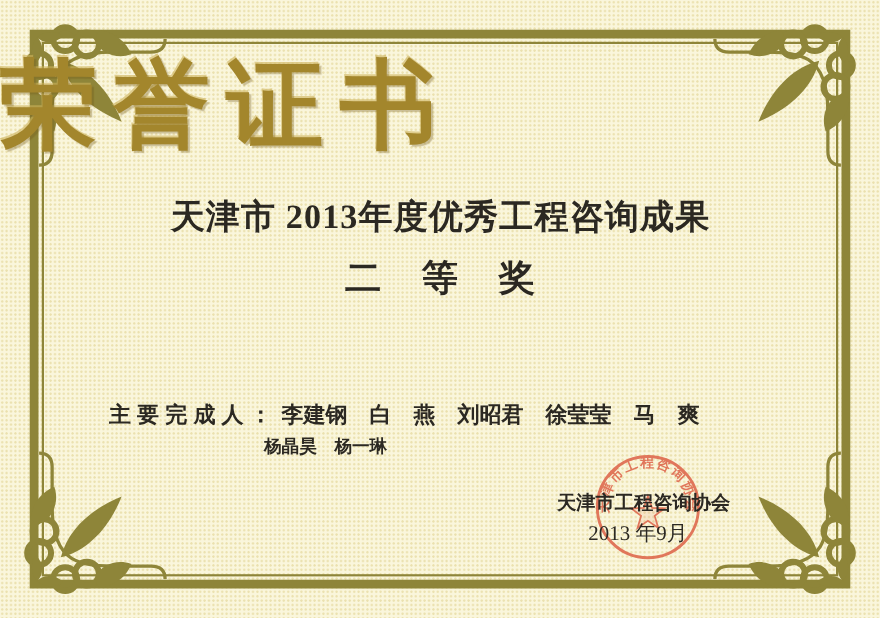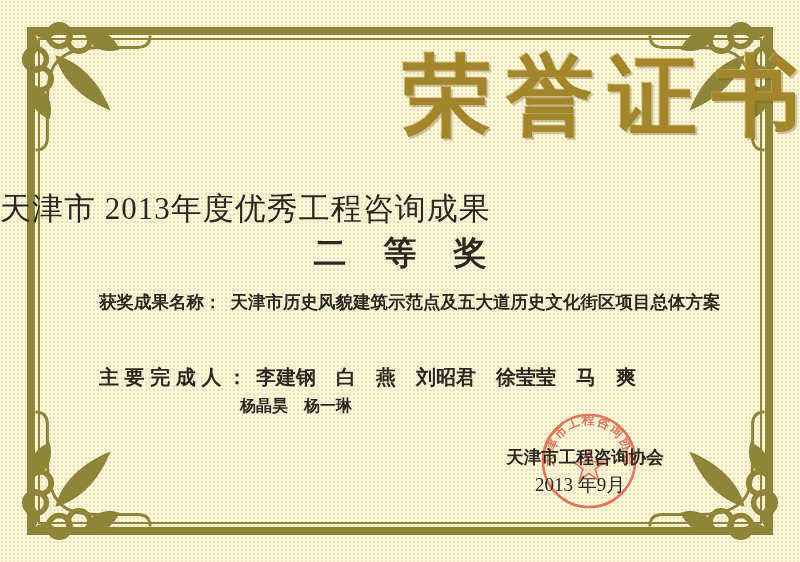--- a/index.html
+++ b/index.html
@@ -11,27 +11,27 @@
     font-family:"Liberation Serif", serif;
   }
   .band{position:absolute;top:27px;left:27px;right:27px;bottom:27px;border:8px solid #8e8539;}
   .thinline{position:absolute;top:38px;left:38px;right:38px;bottom:38px;border:2px solid #8e8539;}
   .corner{position:absolute;width:158px;height:158px;color:#8e8539;}
   .corner.tl{top:0;left:0;}
   .corner.tr{top:0;right:0;transform:rotate(90deg);}
   .corner.br{bottom:0;right:0;transform:rotate(180deg);}
   .corner.bl{bottom:0;left:0;transform:rotate(270deg);}
 
-  .title{position:absolute;top:40px;left:0;width:100%;margin:0;text-align:right;
+  .title{position:absolute;top:40px;left:0;width:100%;margin:0;text-align:left;
     font-size:88px;line-height:1.3;font-weight:bold;color:#a3862c;
     text-shadow:2px 2px 1px rgba(116,90,24,.35), -1px -1px 0 rgba(205,178,90,.6);}
   .title span{letter-spacing:.17em;margin-right:-.17em;}
 
-  .event{position:absolute;top:188px;left:0;width:100%;
-    font-size:31px;font-weight:normal;color:#2b2822;}
+  .event{position:absolute;top:176px;left:0;width:100%;text-align:center;
+    font-size:31px;font-weight:bold;color:#2b2822;}
   .event span{letter-spacing:1px;margin-right:-1px;}
 
   .award{position:absolute;top:231px;left:0;width:100%;text-align:center;
     font-size:33px;font-weight:bold;color:#2b2822;}
   .award span{letter-spacing:1.12em;margin-right:-1.12em;}
 
   .frow{position:absolute;left:99px;color:#2b2822;font-weight:bold;white-space:nowrap;}
   .f1{top:290px;font-size:17.5px;}
   .f2{top:328px;font-size:20px;}
   .f3{top:364px;font-size:20px;}
@@ -81,23 +81,20 @@
       <use href="#corn"></use>
     </svg>
   <svg class="corner bl" viewBox="0 0 160 160">
       <use href="#corn"></use>
     </svg>
 
   <h1 class="title"><span>荣誉证书</span></h1>
   <div class="event"><span>天津市 2013年度优秀工程咨询成果</span></div>
   <div class="award"><span>二等奖</span></div>
 
-  <div class="frow f1">
-    <span class="flabel">获奖成果名称：</span><span class="fvalue">天津市历史风貌建筑示范点及五大道历史文化街区项目总体方案</span>
-  </div>
   <div class="frow f3">
     <span class="flabel">主要完成人：</span><span class="fvalue">李建钢　白　燕　刘昭君　徐莹莹　马　爽</span>
   </div>
   <div class="f4">杨晶昊　杨一琳</div>
 
   <svg class="seal" viewBox="0 0 110 110">
     <circle cx="55" cy="55" r="46" fill="none" stroke="#dd6247" stroke-width="2.6"></circle>
     <path id="sealArc" d="M21,66 A36,36 0 1 1 89,66" fill="none"></path>
     <text font-size="12.5" fill="#dd6247" letter-spacing="1.5">
       <textPath href="#sealArc" startOffset="50%" text-anchor="middle">天津市工程咨询协会</textPath>

